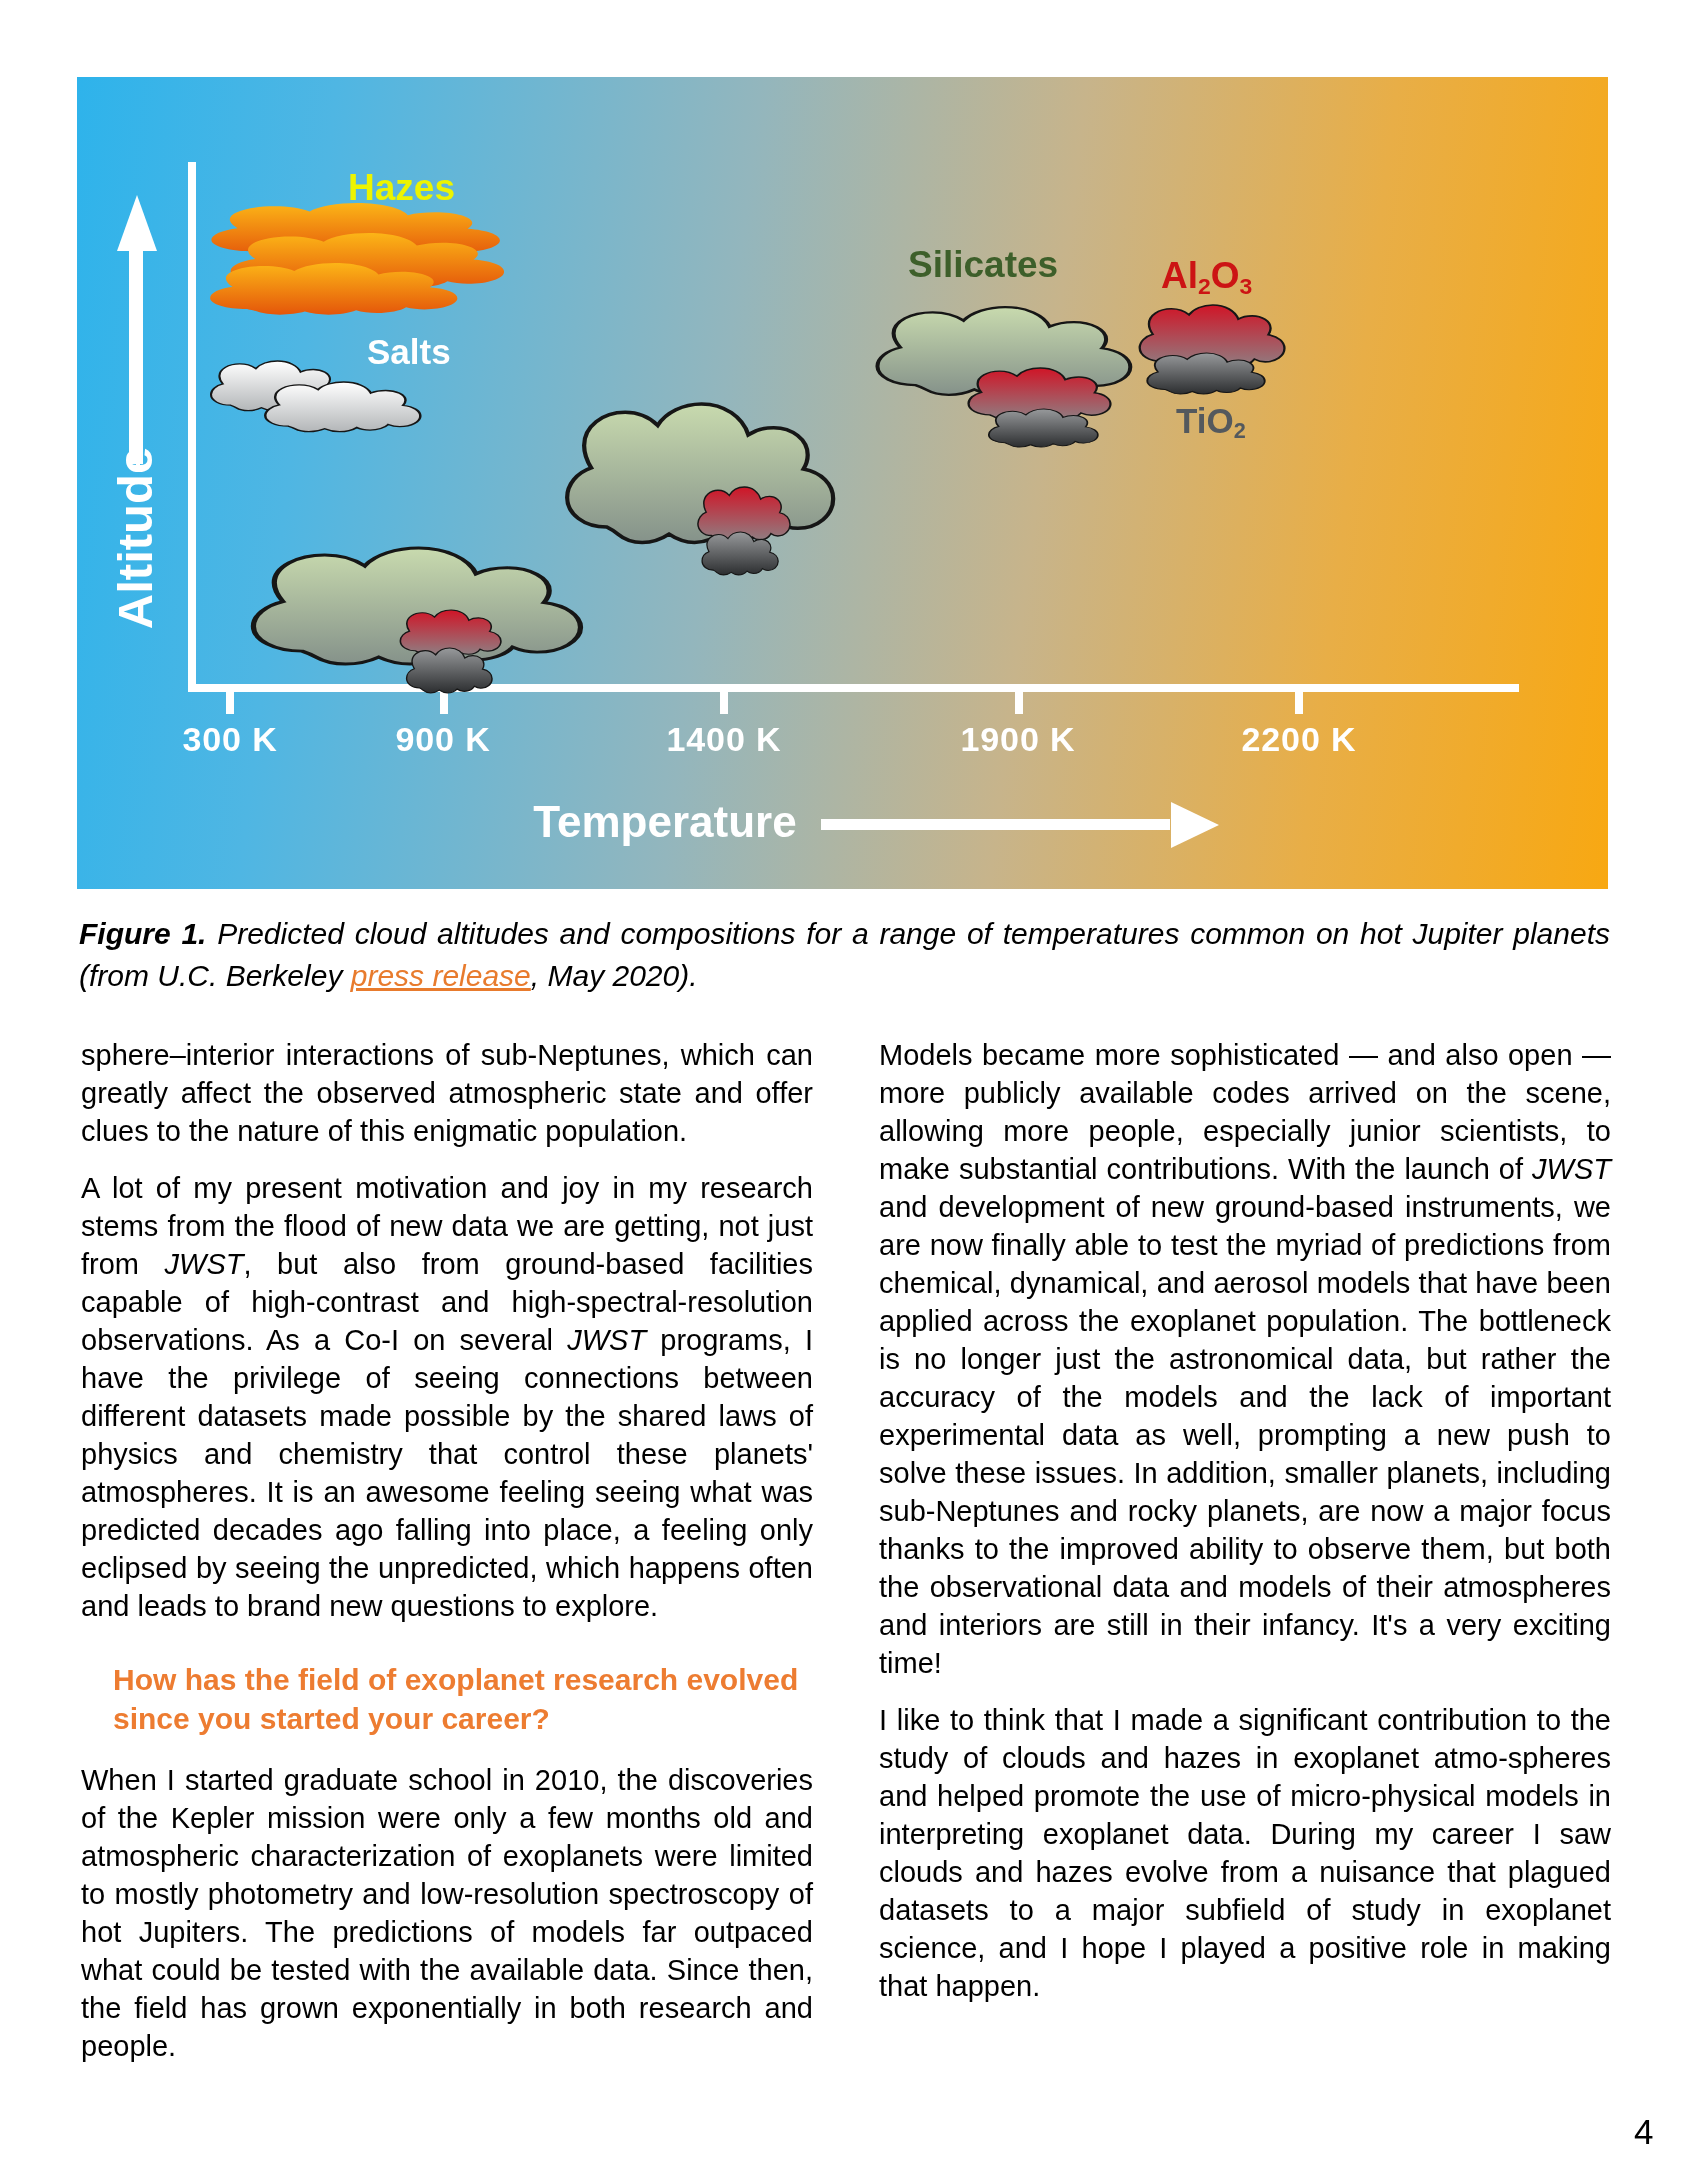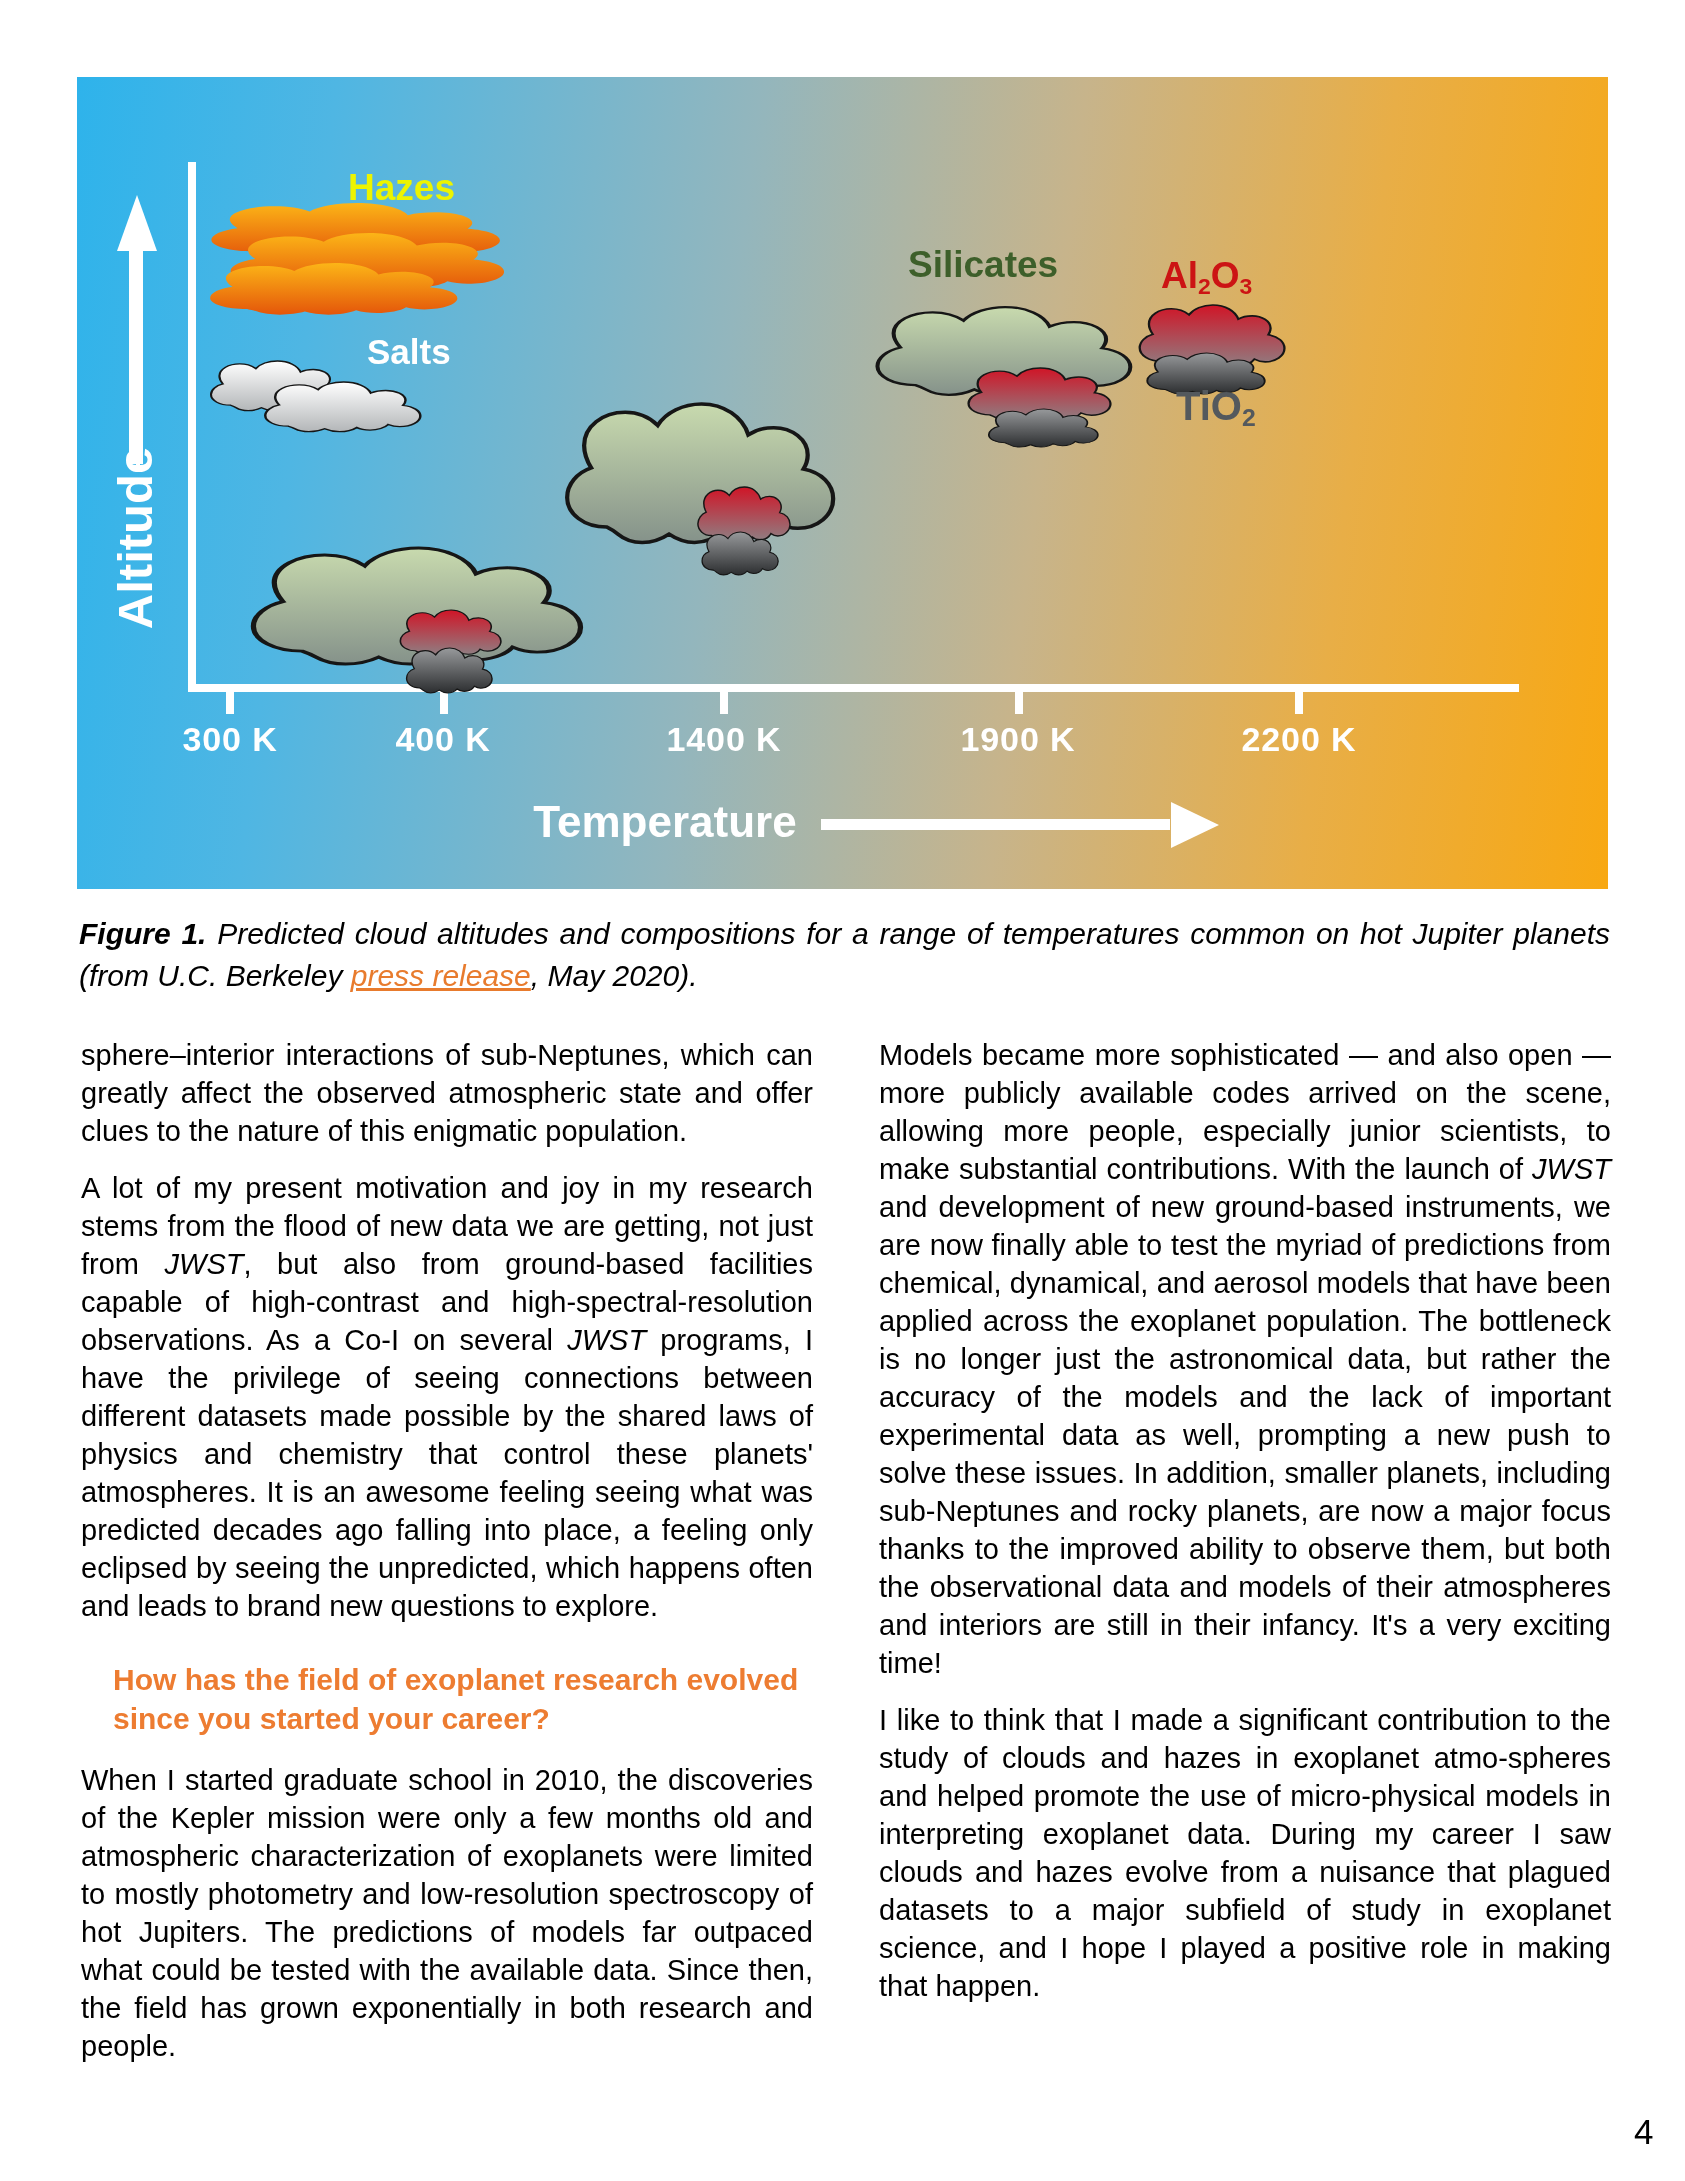--- a/index.html
+++ b/index.html
@@ -112,21 +112,21 @@
     <div class="axisline" style="left:111px; top:85px; width:8px; height:529px;"></div>
     <div class="axisline" style="left:111px; top:607px; width:1331px; height:8px;"></div>
 
     <div class="tick" style="left:149px; top:614px;"></div>
     <div class="tick" style="left:363px; top:614px;"></div>
     <div class="tick" style="left:643px; top:614px;"></div>
     <div class="tick" style="left:938px; top:614px;"></div>
     <div class="tick" style="left:1218px; top:614px;"></div>
 
     <div class="ticklabel" style="left:74px; top:643px;">300 K</div>
-    <div class="ticklabel" style="left:287px; top:643px;">400 K</div>
+    <div class="ticklabel" style="left:287px; top:643px;">900 K</div>
     <div class="ticklabel" style="left:568px; top:643px;">1400 K</div>
     <div class="ticklabel" style="left:862px; top:643px;">1900 K</div>
     <div class="ticklabel" style="left:1143px; top:643px;">2200 K</div>
 
     <div class="axis-title temp-title">Temperature</div>
     <div class="arrowshaft-h" style="left:744px; top:742px; width:349px; height:11.4px;"></div>
     <div class="arrowhead-right" style="left:1094px; top:725px;"></div>
 
     <svg class="cloud nostroke" style="left:119px; top:126px; width:307px; height:56px;" viewBox="0 0 200 120" preserveAspectRatio="none">
         <use href="#cloudPath" fill="url(#gOrange)"></use>
@@ -179,21 +179,21 @@
         <use href="#cloudPath" fill="url(#gRed)"></use>
       </svg>
     <svg class="cloud" style="left:1064px; top:276px; width:125px; height:42px;" viewBox="0 0 200 120" preserveAspectRatio="none">
         <use href="#cloudPath" fill="url(#gGray)"></use>
       </svg>
 
     <div class="species" style="left: 271px; top: 90px; color: rgb(236, 244, 0);">Hazes</div>
     <div class="species" style="left: 290px; top: 255px; font-size: 35px; color: rgb(255, 255, 255);">Salts</div>
     <div class="species" style="left: 831px; top: 167px; color: rgb(61, 95, 42);">Silicates</div>
     <div class="species" style="left: 1084px; top: 178px; color: rgb(204, 20, 20);"><span>Al</span><span class="sub">2</span><span>O</span><span class="sub">3</span></div>
-    <div class="species" style="left: 1099px; top: 307px; font-size: 40px; color: rgb(84, 89, 93);"><span>TiO</span><span class="sub">2</span></div>
+    <div class="species" style="left: 1099px; top: 324px; font-size: 35px; color: rgb(84, 89, 93);"><span>TiO</span><span class="sub">2</span></div>
   </div>
 
   <div class="caption">
     <span class="b">Figure 1.</span><span> Predicted cloud altitudes and compositions for a range of temperatures common on hot Jupiter planets (from U.C. Berkeley </span><a class="caplink" style="color: rgb(232, 123, 45);">press release</a><span>, May 2020).</span>
   </div>
 
   <div class="article">
     <div class="col">
       <p><span>sphere–interior interactions of sub-Neptunes, which can greatly affect the observed atmospheric state and offer clues to the nature of this enigmatic population.</span></p>
       <p><span>A lot of my present motivation and joy in my research stems from the flood of new data we are getting, not just from </span><span class="it">JWST</span><span>, but also from ground-based facilities capable of high-contrast and high-spectral-resolution observations. As a Co-I on several </span><span class="it">JWST</span><span> programs, I have the privilege of seeing connections between different datasets made possible by the shared laws of physics and chemistry that control these planets' atmospheres. It is an awesome feeling seeing what was predicted decades ago falling into place, a feeling only eclipsed by seeing the unpredicted, which happens often and leads to brand new questions to explore.</span></p>

